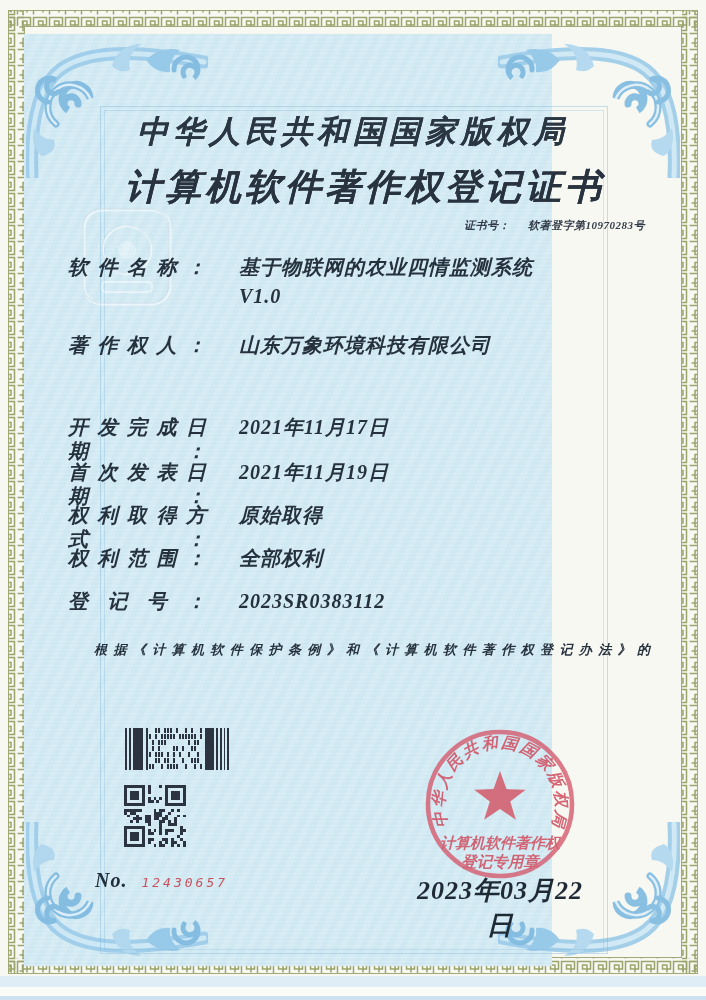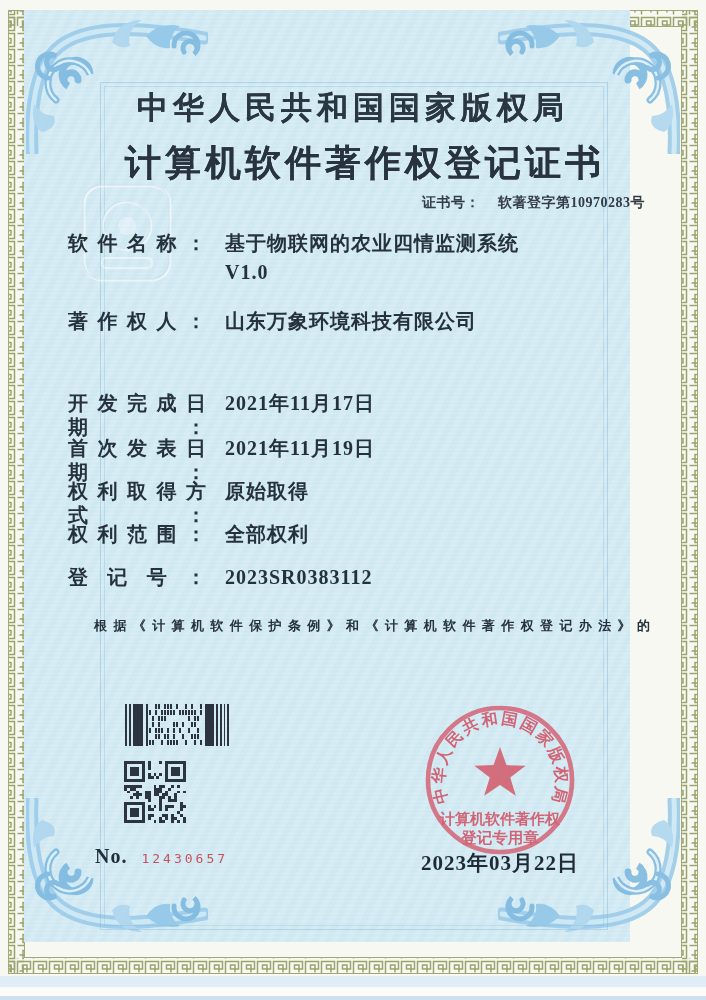--- a/index.html
+++ b/index.html
@@ -8,25 +8,26 @@
     background:#f8f8f3;
     font-family:"Liberation Serif","DejaVu Serif",serif;
   }
   .abs{position:absolute;}
 
   
   #border-svg{left:0;top:0;width:706px;height:1000px;z-index:1;pointer-events:none;}
 
   
   .sheet{
-    left:24px;top:10px;width:606px;height:932px;z-index:2;
+    left:24px;top:34px;width:528px;height:932px;z-index:2;
     background:
       repeating-linear-gradient(0deg, rgba(255,255,255,.14) 0 1px, rgba(0,0,0,0) 1px 4px),
       repeating-linear-gradient(115deg, rgba(255,255,255,.07) 0 6px, rgba(140,190,220,.05) 6px 12px),
       #d2eaf3;
+    font-style: italic;
   }
 
   
   .orn{width:182px;height:142px;z-index:3;opacity:.9;pointer-events:none;}
   .orn-tl{left:2px;top:2px;}
   .orn-tr{left:474px;top:2px;}
   .orn-bl{left:2px;top:788px;}
   .orn-br{left:474px;top:788px;}
 
   
@@ -44,47 +45,47 @@
     text-shadow:0 0 .5px #2a3642;
   }
   .title2{
     left:0;top:129px;width:658px;text-align:center;
     font-size:36px;font-weight:bold;letter-spacing:4px;color:#28333f;
     text-shadow:0 0 .6px #28333f;
     margin-left:12px;
   }
   .certno{
     left:0;top:184px;width:621px;text-align:right;
-    font-size:14px;font-weight:bold;color:#333d49;letter-spacing:.5px;
+    font-size:11px;font-weight:bold;color:#333d49;letter-spacing:.5px;
   }
   .certno .gap{display:inline-block;width:18px;}
 
   .row{left:44px;width:600px;font-size:20px;font-weight:bold;line-height:24px;}
   .row .flabel{
     display:inline-block;width:138px;vertical-align:top;
     text-align:justify;text-align-last:justify;
   }
-  .row .fvalue{display:inline-block;margin-left:14px;vertical-align:top;letter-spacing:1px;}
+  .row .fvalue{display:inline-block;margin-left:28px;vertical-align:top;letter-spacing:1px;}
   .row .fvalue .v2{display:block;margin-top:5px;letter-spacing:1px;}
 
   .r0{top:221px;} .r1{top:299px;} .r2{top:381px;} .r3{top:426px;}
   .r4{top:469px;} .r5{top:512px;} .r6{top:555px;}
 
   .statement{left:44px;top:601px;width:582px;font-size:13px;font-weight:bold;color:#26323e;}
   .statement .l1{text-indent:2em;text-align:justify;text-align-last:justify;line-height:30px;}
   .statement .l2{margin-top:16px;line-height:30px;letter-spacing:.5px;}
 
   #barcode-svg{left:101px;top:694px;width:105px;height:42px;z-index:5;}
   #qr-svg{left:99px;top:751px;width:64px;height:62px;z-index:5;}
 
   #seal-svg{left:396px;top:690px;width:160px;height:160px;z-index:6;opacity:.88;}
 
   .issue-date{
     left:386px;top:839px;width:180px;text-align:center;z-index:7;
-    font-size:21px;font-weight:bold;color:#1f2a35;letter-spacing:1px;
+    font-size:26px;font-weight:bold;color:#1f2a35;letter-spacing:1px;
   }
   .serial{left:71px;top:835px;z-index:7;font-size:20px;}
   .serial .no-label{font-weight:bold;color:#222e3a;letter-spacing:1px;}
   .serial .no-value{
     font-family:"DejaVu Sans Mono","Liberation Mono",monospace;
     color:#c7525c;letter-spacing:3px;margin-left:14px;font-size:13px;
   }
 
   
   .strip-blue1{left:0;top:976px;width:706px;height:11px;background:#dfeef6;z-index:1;}

